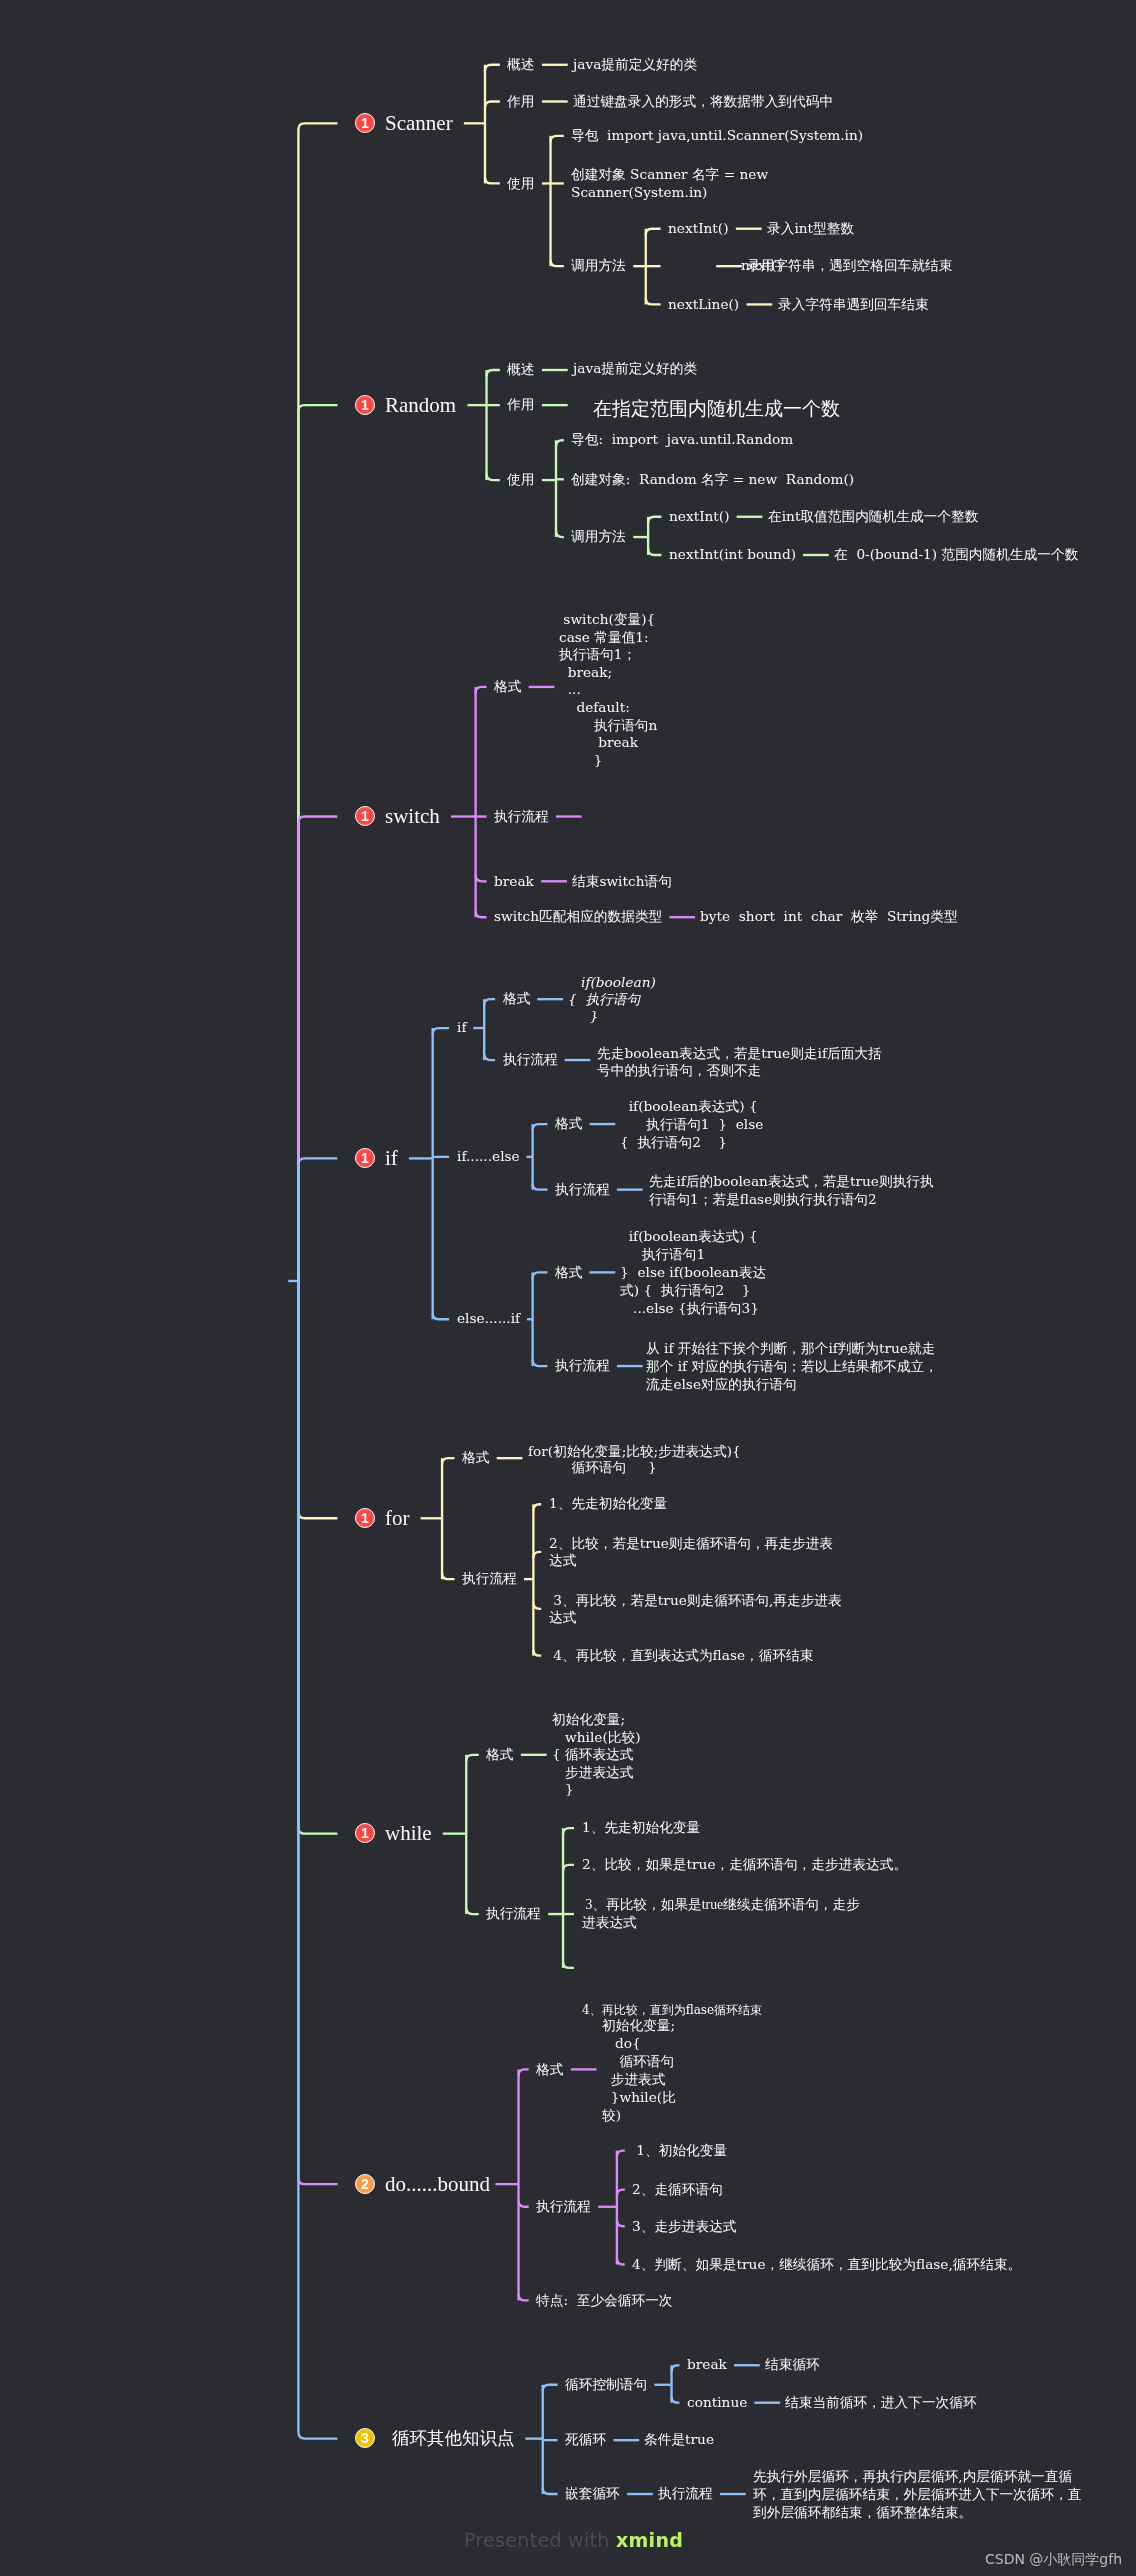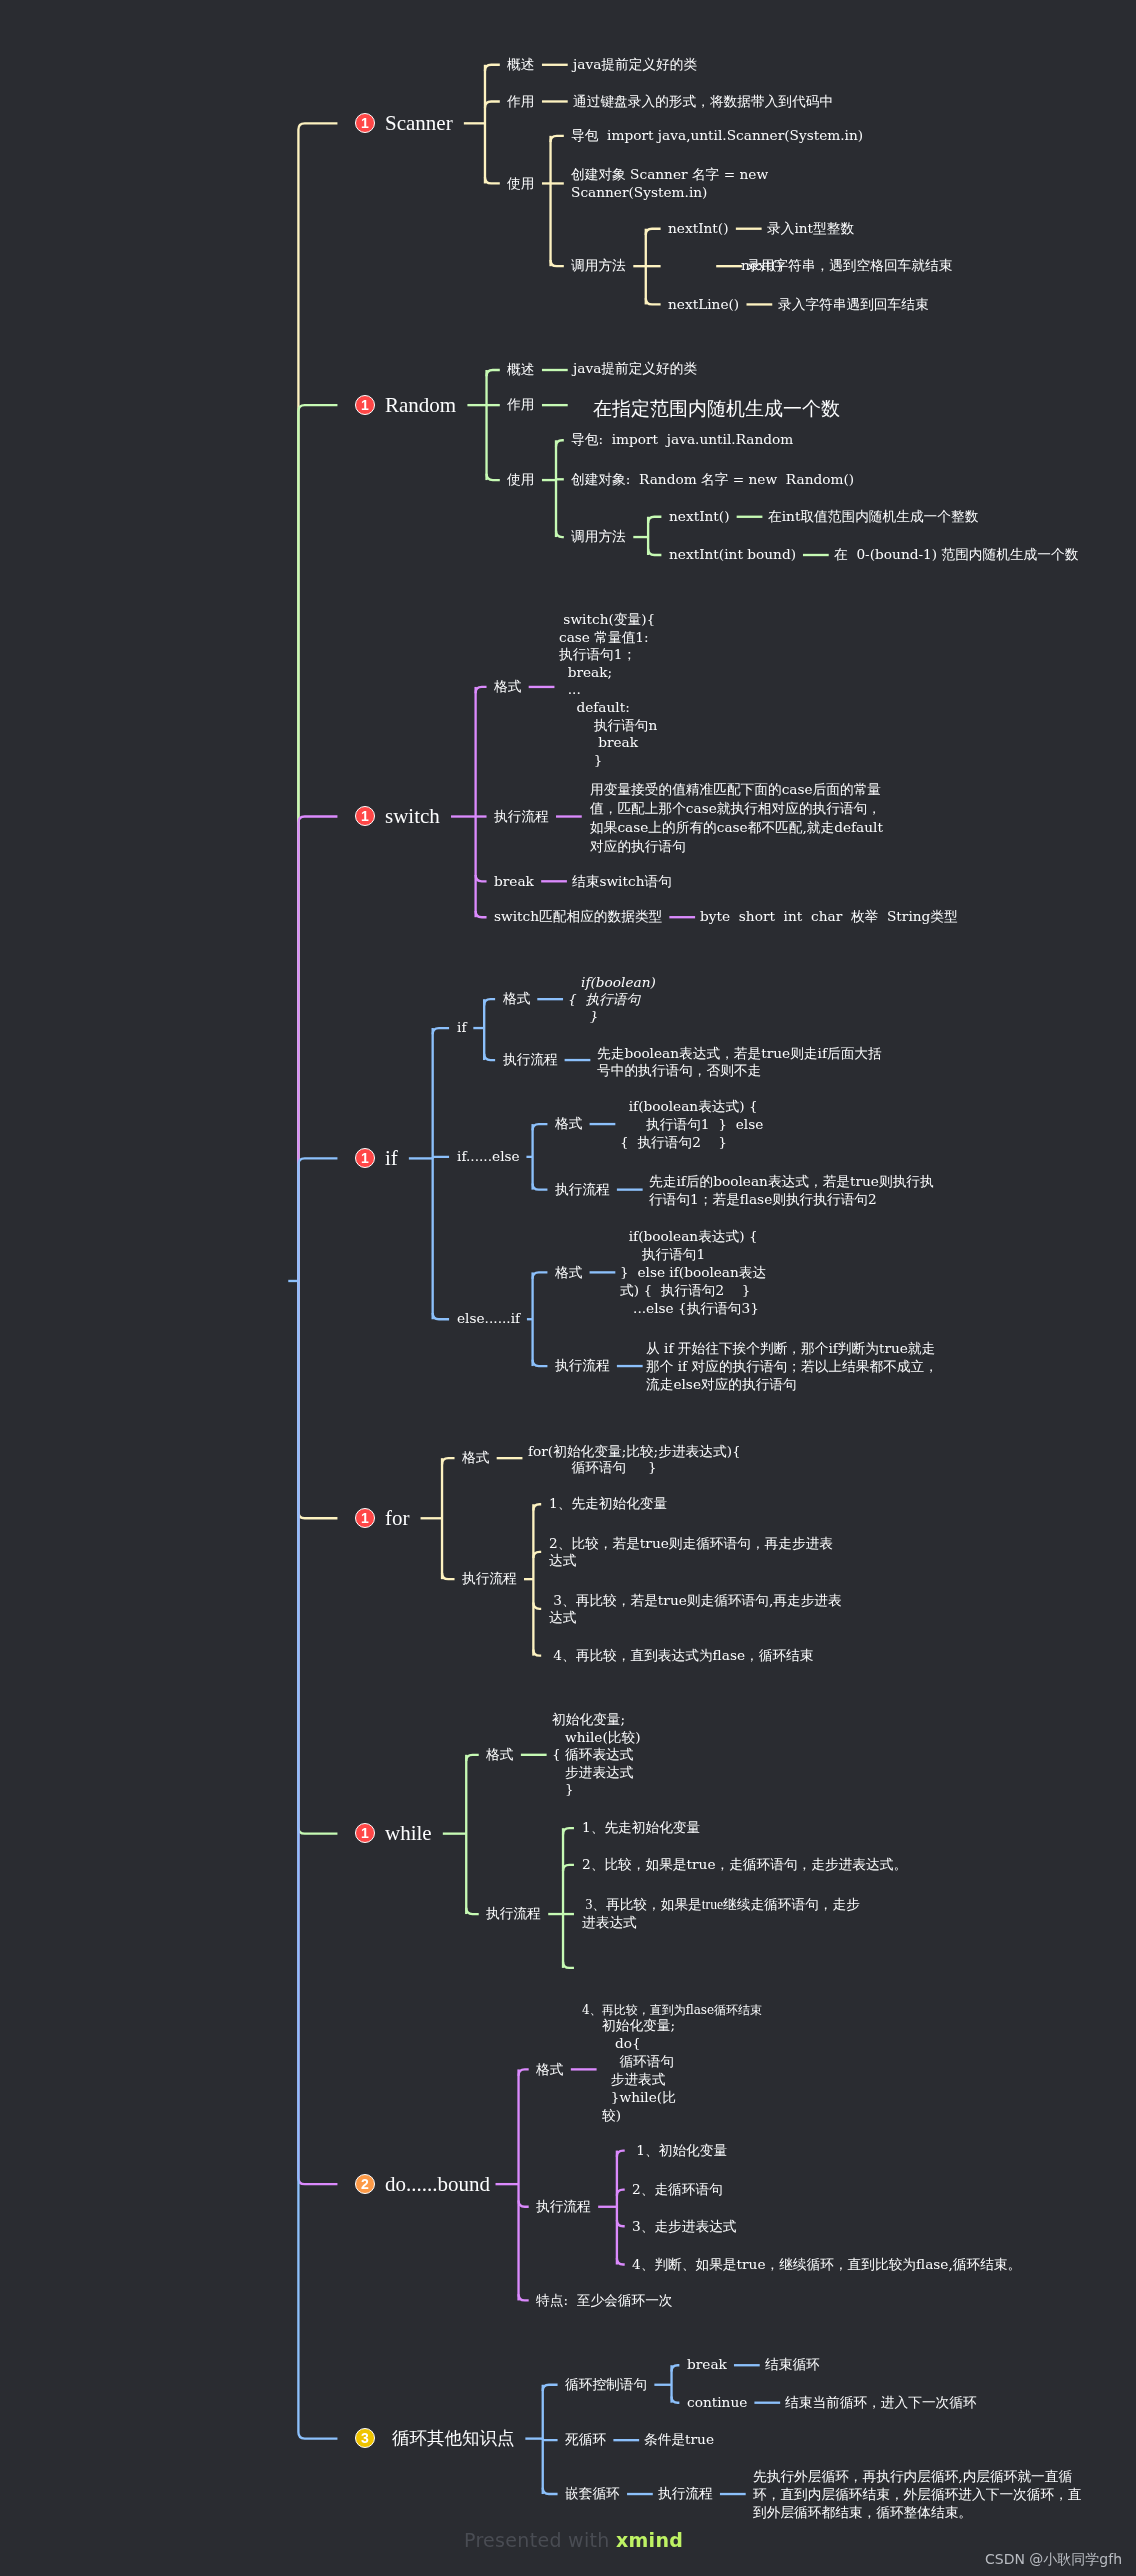--- a/index.html
+++ b/index.html
@@ -210,24 +210,20 @@
     <div class="node" style="left: 559px; font-size: 13.7px; top: 611px;"> switch(变量){
 case 常量值1:
 执行语句1；
   break;
   ...
     default:
         执行语句n
          break
         }</div>
     <div class="node" style="left: 494px; font-size: 13.7px; top: 808px;">执行流程</div>
-    <div class="node" style="left: 590px; font-size: 13.7px; line-height: 19px; top: 780px;">用变量接受的值精准匹配下面的case后面的常量
-值，匹配上那个case就执行相对应的执行语句，
-如果case上的所有的case都不匹配,就走default
-对应的执行语句</div>
     <div class="node" style="left: 494px; font-size: 13.7px; top: 873px;">break</div>
     <div class="node" style="left: 572px; font-size: 13.7px; top: 873px;">结束switch语句</div>
     <div class="node" style="left: 494px; font-size: 13.7px; top: 908px;">switch匹配相应的数据类型</div>
     <div class="node" style="left: 700px; font-size: 13.7px; top: 908px;">byte  short  int  char  枚举  String类型</div>
     <div class="badge" style="background: rgb(255, 71, 71); width: 20px; height: 20px; left: 355px; top: 1148px; font-size: 14px;">1</div>
     <div class="node topic-label" style="left: 385px; font-size: 21px; top: 1145px;">if</div>
     <div class="node" style="left: 457px; font-size: 13.7px; top: 1019px;">if</div>
     <div class="node" style="left: 503px; font-size: 13.7px; top: 990px;">格式</div>
     <div class="node" style="left: 568px; font-size: 13.7px; line-height: 17px; top: 974px; font-style: italic;">   if(boolean)
 {  执行语句

